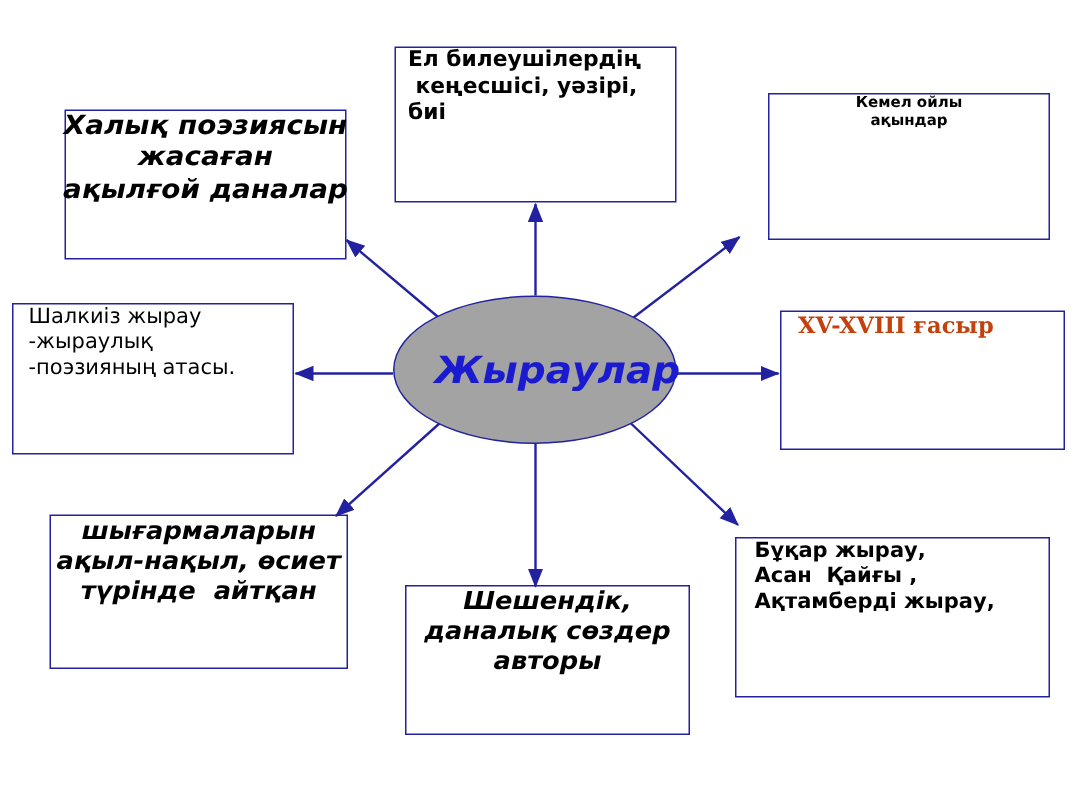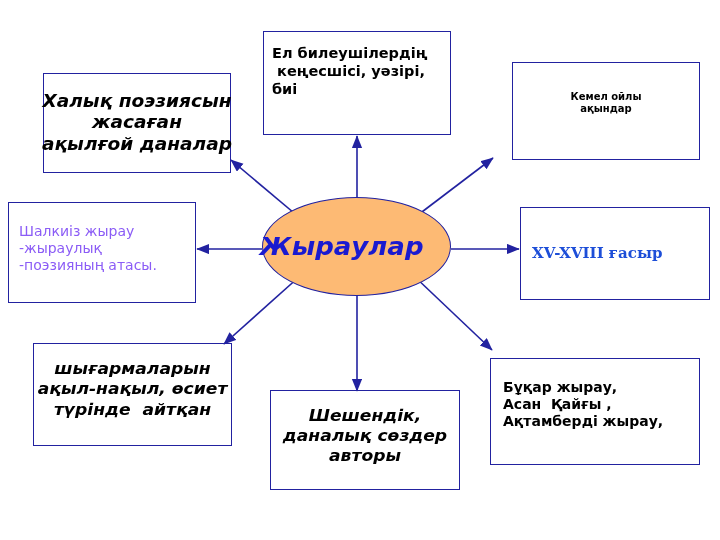--- a/index.html
+++ b/index.html
@@ -22,21 +22,20 @@
     width: 720px;
     height: 540px;
     pointer-events: none;
   }
   .node {
     position: absolute;
     box-sizing: border-box;
     border: 1.5px solid #2222a0;
     background: transparent;
     display: flex;
-    align-items: center;
     justify-content: center;
     overflow: visible;
   }
   .node .txt {
     display: block;
     width: 100%;
     white-space: pre;
     line-height: 1.22;
   }
   
@@ -69,31 +68,31 @@
     color: #000000;
     text-align: center;
     padding-bottom: 16px;
   }
   
   #n-lm { left: 8px;   top: 202px; width: 188px; height: 101px; justify-content: flex-start; }
   #n-lm .txt {
     font-family: "DejaVu Sans", sans-serif;
     font-weight: normal;
     font-size: 14px;
-    color: #8b5cf6;
+    color: #000000;
     text-align: left;
     padding: 0 0 8px 10px;
   }
   
   #n-rm { left: 520px; top: 207px; width: 190px; height: 93px; justify-content: flex-start; }
   #n-rm .txt {
     font-family: "DejaVu Serif", serif;
     font-weight: bold;
     font-size: 15px;
-    color: #1d4ed8;
+    color: #c2410c;
     text-align: left;
     padding-left: 11px;
   }
   
   #n-bl { left: 33px;  top: 343px; width: 199px; height: 103px; }
   #n-bl .txt {
     font-family: "DejaVu Sans", sans-serif;
     font-weight: bold;
     font-style: italic;
     font-size: 16.5px;
@@ -126,24 +125,24 @@
   }
   
   #n-center {
     position: absolute;
     left: 262px;
     top: 197px;
     width: 189px;
     height: 99px;
     border: 1.5px solid #2222a0;
     border-radius: 50%;
-    background: #fdba74;
+    background: #a3a3a3;
     display: flex;
     align-items: center;
-    justify-content: flex-start;
+    justify-content: flex-end;
     box-sizing: border-box;
     z-index: 3;
   }
   #n-center .txt {
     font-family: "DejaVu Sans", sans-serif;
     font-weight: bold;
     font-style: italic;
     font-size: 25px;
     color: #1a1ad0;
     text-align: center;

